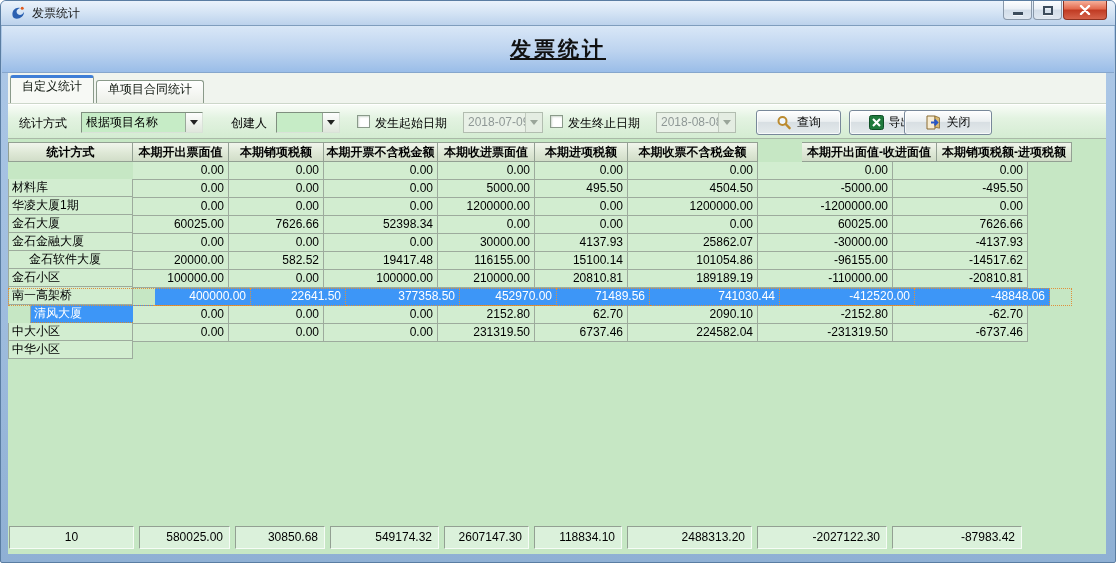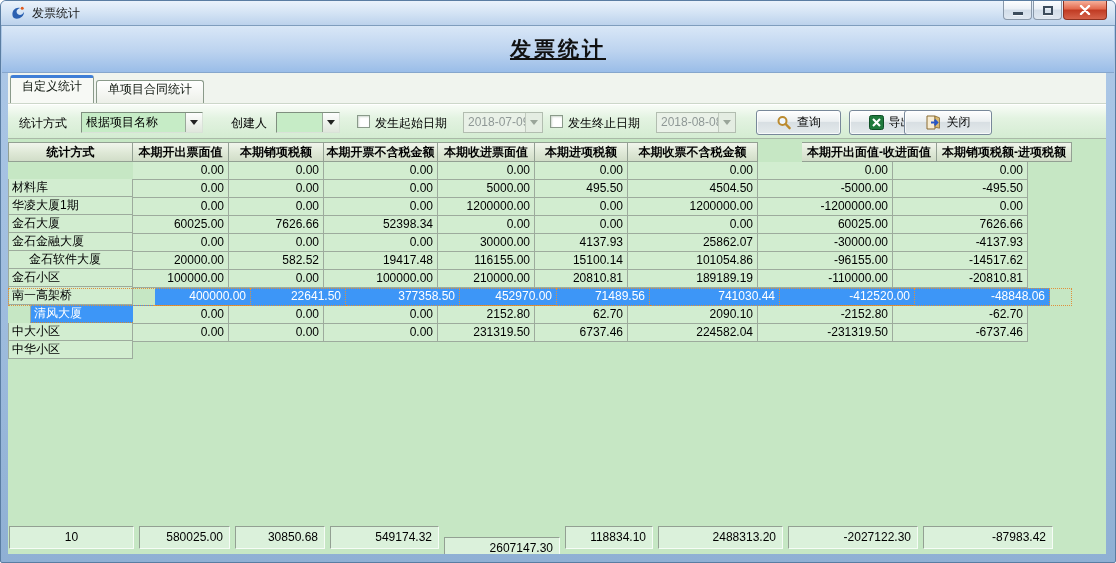--- a/index.html
+++ b/index.html
@@ -324,21 +324,21 @@
             </div>
           </div>
       </div>
     </div>
 
     <div class="summary">
         <div class="sumbox center" style="width: 125px;">10</div>
         <div class="sumbox" style="width: 91px;">580025.00</div>
         <div class="sumbox" style="width: 90px;">30850.68</div>
         <div class="sumbox" style="width: 109px;">549174.32</div>
-        <div class="sumbox" style="width: 116px; margin-top: 11px;">2607147.30</div>
+        <div class="sumbox" style="width: 85px;">2607147.30</div>
         <div class="sumbox" style="width: 88px;">118834.10</div>
         <div class="sumbox" style="width: 125px;">2488313.20</div>
         <div class="sumbox" style="width: 130px;">-2027122.30</div>
         <div class="sumbox" style="width: 130px;">-87983.42</div>
       </div>
 
   </div>
 </div>
 
 </body></html>

